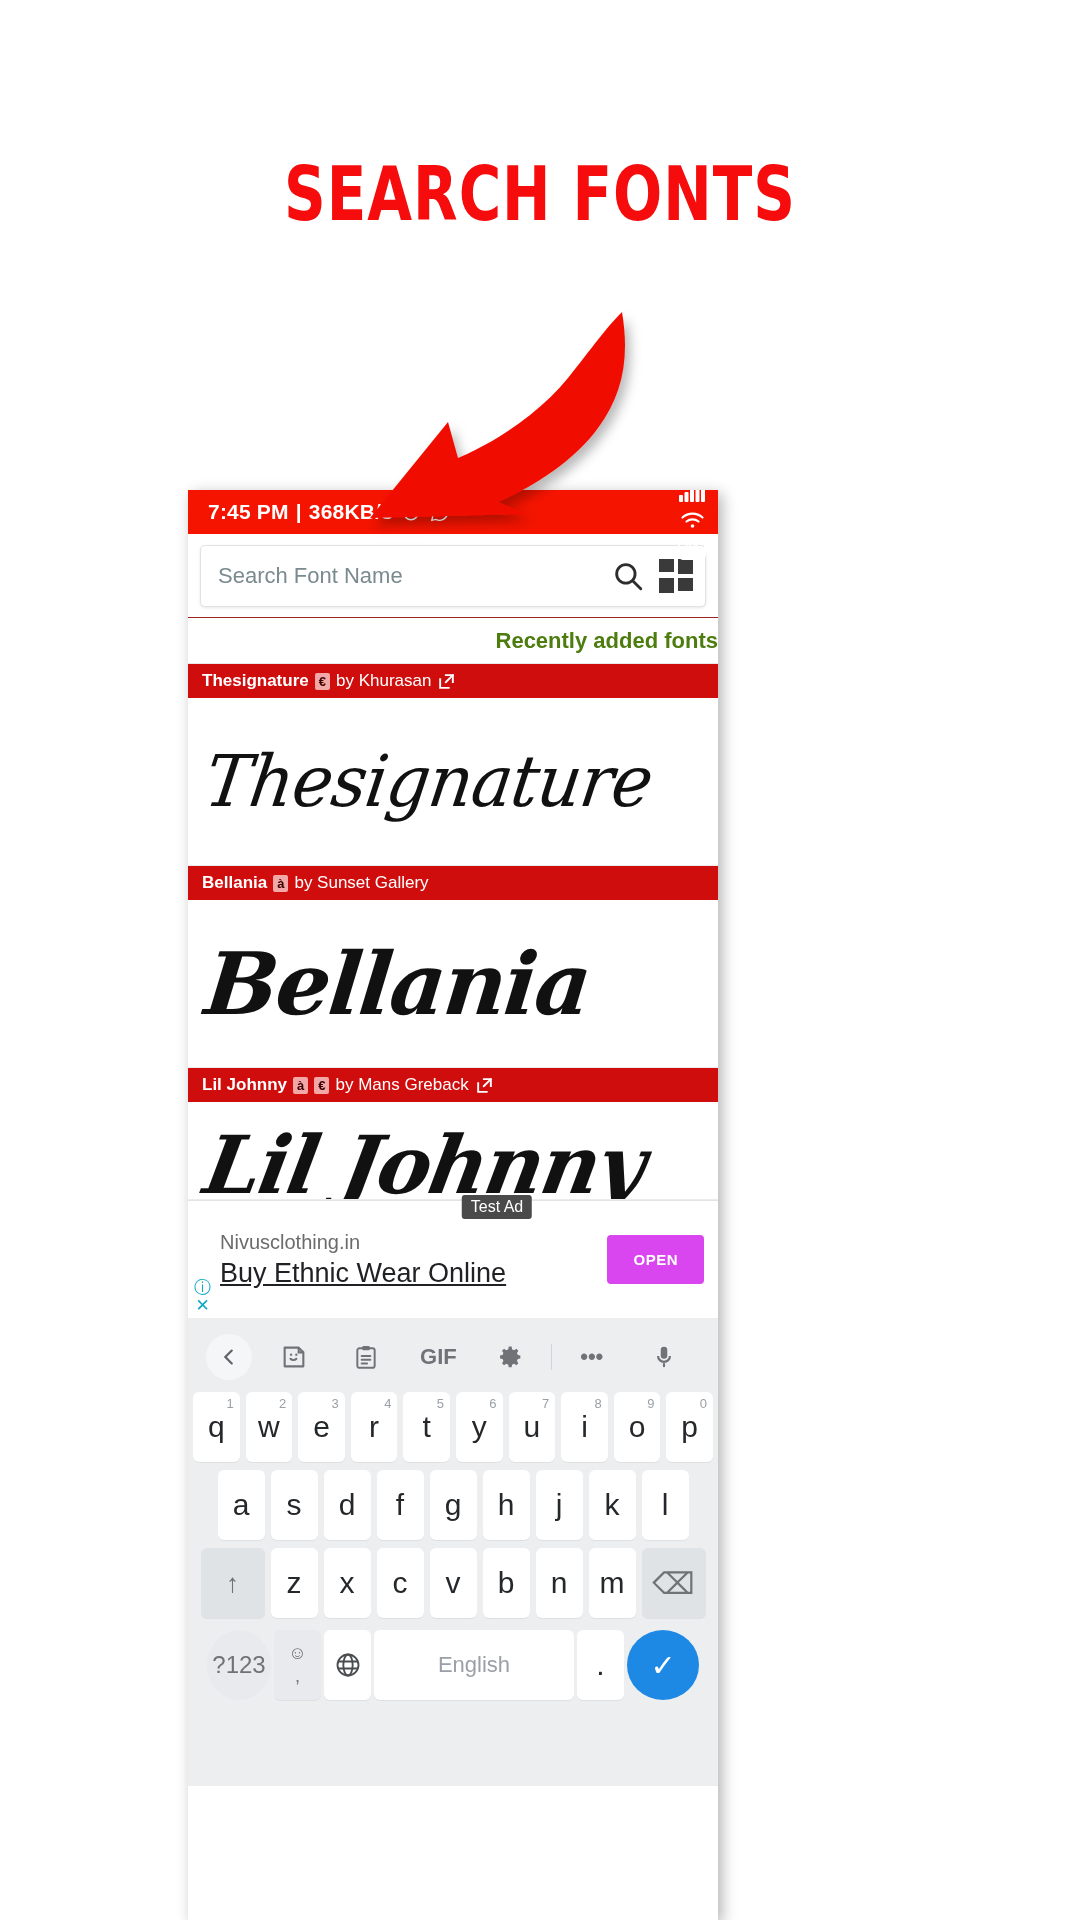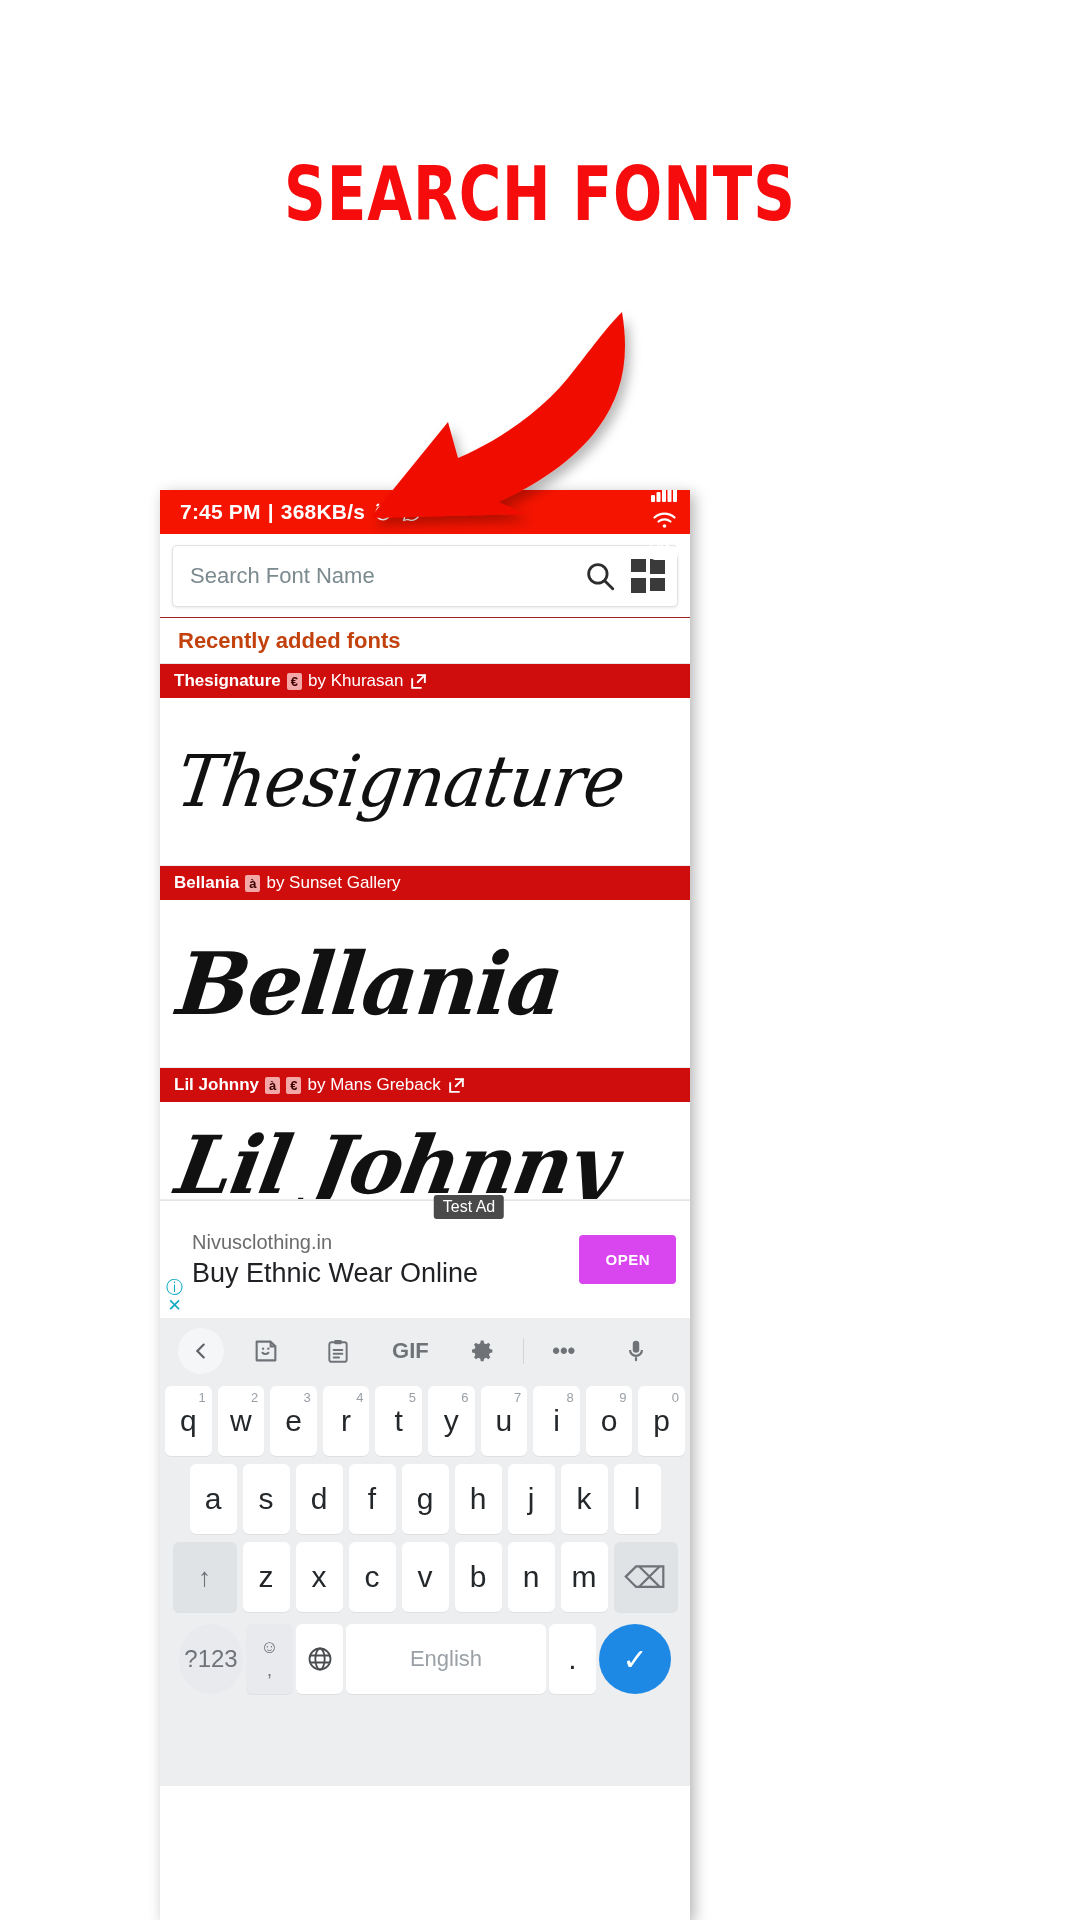--- a/index.html
+++ b/index.html
@@ -21,21 +21,21 @@
     font-weight: 700;
     font-size: 63px;
     letter-spacing: 1px;
     transform: scaleX(0.92) scaleY(1.18);
     transform-origin: center top;
   }
 
   
   .phone {
     position: absolute;
-    left: 160px; top: 490px;
+    left: 188px; top: 490px;
     width: 530px; height: 1430px;
     background: #ffffff;
     box-shadow: 4px 4px 14px rgba(0,0,0,0.30);
     overflow: hidden;
   }
 
   
   .statusbar {
     position: relative;
     height: 44px;
@@ -84,24 +84,25 @@
     font-family: "Liberation Sans", sans-serif;
   }
   .search-actions { display: flex; align-items: center; gap: 14px; }
   .grid-icon { display: grid; grid-template-columns: 15px 15px; grid-gap: 4px; }
   .grid-icon i { display: block; width: 15px; height: 15px; background: #3a3a3a; }
   .grid-icon i:nth-child(1) { height: 13px; }
   .grid-icon i:nth-child(4) { height: 13px; }
 
   
   .section-label {
-    color: #c2410c; font-weight: 700; font-size: 22px;
+    color: #4d7c0f; font-weight: 700; font-size: 22px;
     padding: 10px 0 9px 18px;
     border-bottom: 1px solid #e8e8e8;
     background: #fff;
+    text-align: right;
   }
 
   
   .font-header {
     background: #cf0d0d;
     color: #fff;
     height: 34px;
     display: flex; align-items: center; gap: 6px;
     padding: 0 0 0 14px;
     font-size: 17px;
@@ -147,38 +148,38 @@
     border-top: 1px solid #e4e4e4;
   }
   .ad-badge {
     position: absolute; top: -6px; left: 50%;
     transform: translateX(-50%);
     background: #4a4a4a; color: #fff;
     font-size: 16px; padding: 3px 9px; border-radius: 3px; margin-left: 44px;
   }
   .ad-left { margin-left: 18px; }
   .ad-url { color: #6b6b6b; font-size: 20px; margin-bottom: 4px; }
-  .ad-head { color: #202124; font-size: 27px; }
+  .ad-head { color: #202124; font-size: 27px; text-decoration: underline; }
   .ad-open {
     margin-left: auto;
     background: #d946ef; color: #fff;
     font-size: 15px; font-weight: 700;
     padding: 16px 26px; border-radius: 4px;
     letter-spacing: .5px;
     border: none; cursor: pointer;
     font-family: "Liberation Sans", sans-serif;
   }
   .ad-ctrls {
     position: absolute; left: 6px; bottom: 4px;
     display: flex; flex-direction: column; align-items: center; gap: 1px;
     color: #11a8c4; font-size: 17px; line-height: 17px;
   }
 
   
-  .keyboard { background: #eceef0; padding: 2px 0 8px 0; height: 468px; }
+  .keyboard { background: #eceef0; padding: 8px 0 8px 0; height: 468px; }
   .kb-toolbar {
     height: 62px; display: flex; align-items: center;
     padding: 0 18px; gap: 0;
   }
   .kb-tool {
     flex: 1; display: flex; align-items: center; justify-content: center;
     color: #6f7378; font-size: 22px; font-weight: 700;
   }
   .kb-tool.circled {
     flex: none; width: 46px; height: 46px; border-radius: 50%;

